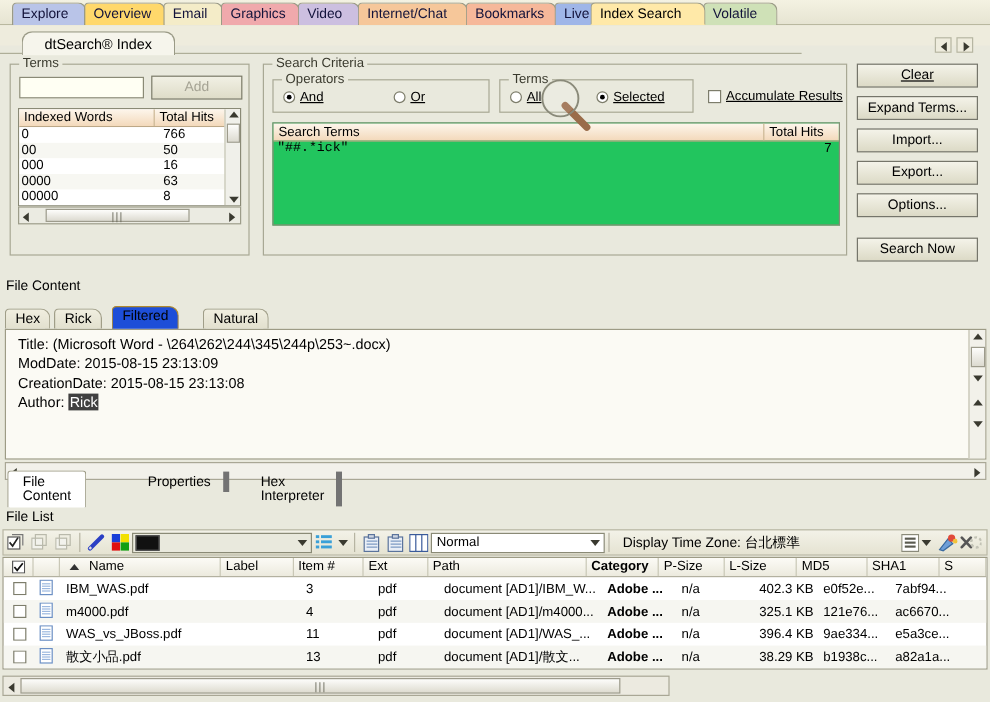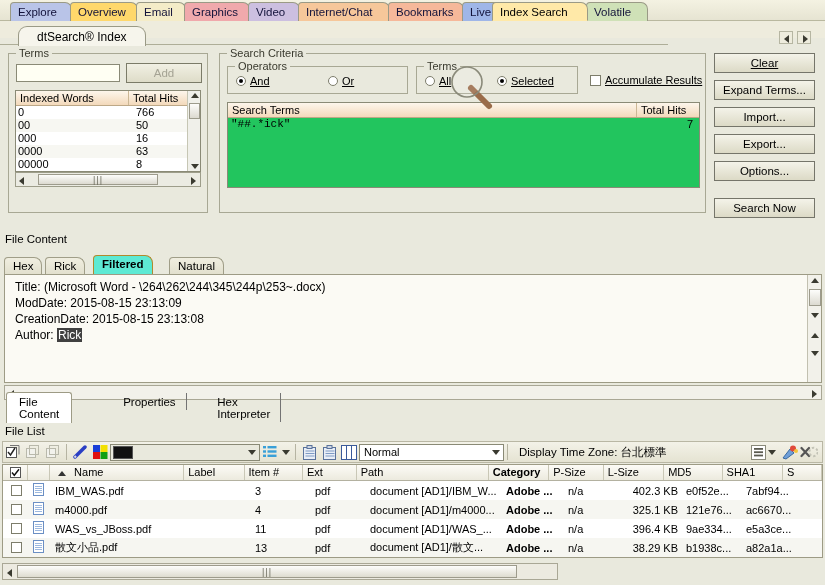--- a/index.html
+++ b/index.html
@@ -129,37 +129,37 @@
 
   
   #magnifier { position:absolute; left:449px; top:19px; width:48px; height:48px; z-index: 50; pointer-events:none;}
 
   
   #fc-label { position:absolute; top:233px; left:5px; font-size:11.5px; }
   #fc-tabs { position:absolute; top:255px; left:4px; height:19px; }
   .ftab { position:absolute; top:2px; height:17px; padding:2px 8px 0 8px;
      font-size:11.5px; border:1px solid #a09e88; border-bottom:none;
      border-radius:4px 8px 0 0; background: linear-gradient(#f0eee0,#e2e0ce); }
-  .ftab.active { top:0; height:19px; background:#5eead4; border-color:#b08a2e;
-     font-weight:bold; z-index:3;text-align:center; }
+  .ftab.active { top:0; height:19px; background:#1d4ed8; border-color:#b08a2e;
+     font-weight:normal; z-index:3;text-align:center; }
   #fc-body {
     position:absolute; top:274px; left:4px; width:818px; height:109px;
     background:#fbfaf4; border:1px solid #9d9b85;
   }
   .fc-line { font-size: 12px; padding: 1px 0 1px 10px; white-space: nowrap; }
   .hl { background:#404040; color:#fff; padding:0 1px; }
   #fc-vs { position:absolute; right:0; top:0; width:14px; height:100%;
       background:#f2f1ea; border-left:1px solid #c2c0b0; }
   #fc-hs { position:absolute; top:385px; left:4px; width:818px; height:15px;
       background:#f2f1ea; border:1px solid #a9a795; }
 
   
   #bot-tabs { position:absolute; top:392px; left:6px; height:20px; }
   .btab { position:absolute; top:1px; padding:3px 10px 2px 10px; font-size:11.5px;
-      border-right:1px solid #737373; }
+      border-right:5px solid #737373; }
   .btab.active { top:0; background:#fff; border:1px solid #9d9b85; border-bottom:none;
       border-radius:3px 3px 0 0; padding:3px 12px 3px 12px; }
 
   
   #fl-label { position:absolute; top:425px; left:5px; font-size:11.5px; }
   #fl-toolbar { position:absolute; top:441px; left:2px; width:821px; height:22px;
       background: linear-gradient(#f3f2e8,#e5e3d2); border:1px solid #b9b7a4;
       display:flex; align-items:center; }
   .tb-ico { width:18px; height:17px; margin:0 1px; position:relative;
       display:flex;align-items:center;justify-content:center; }

